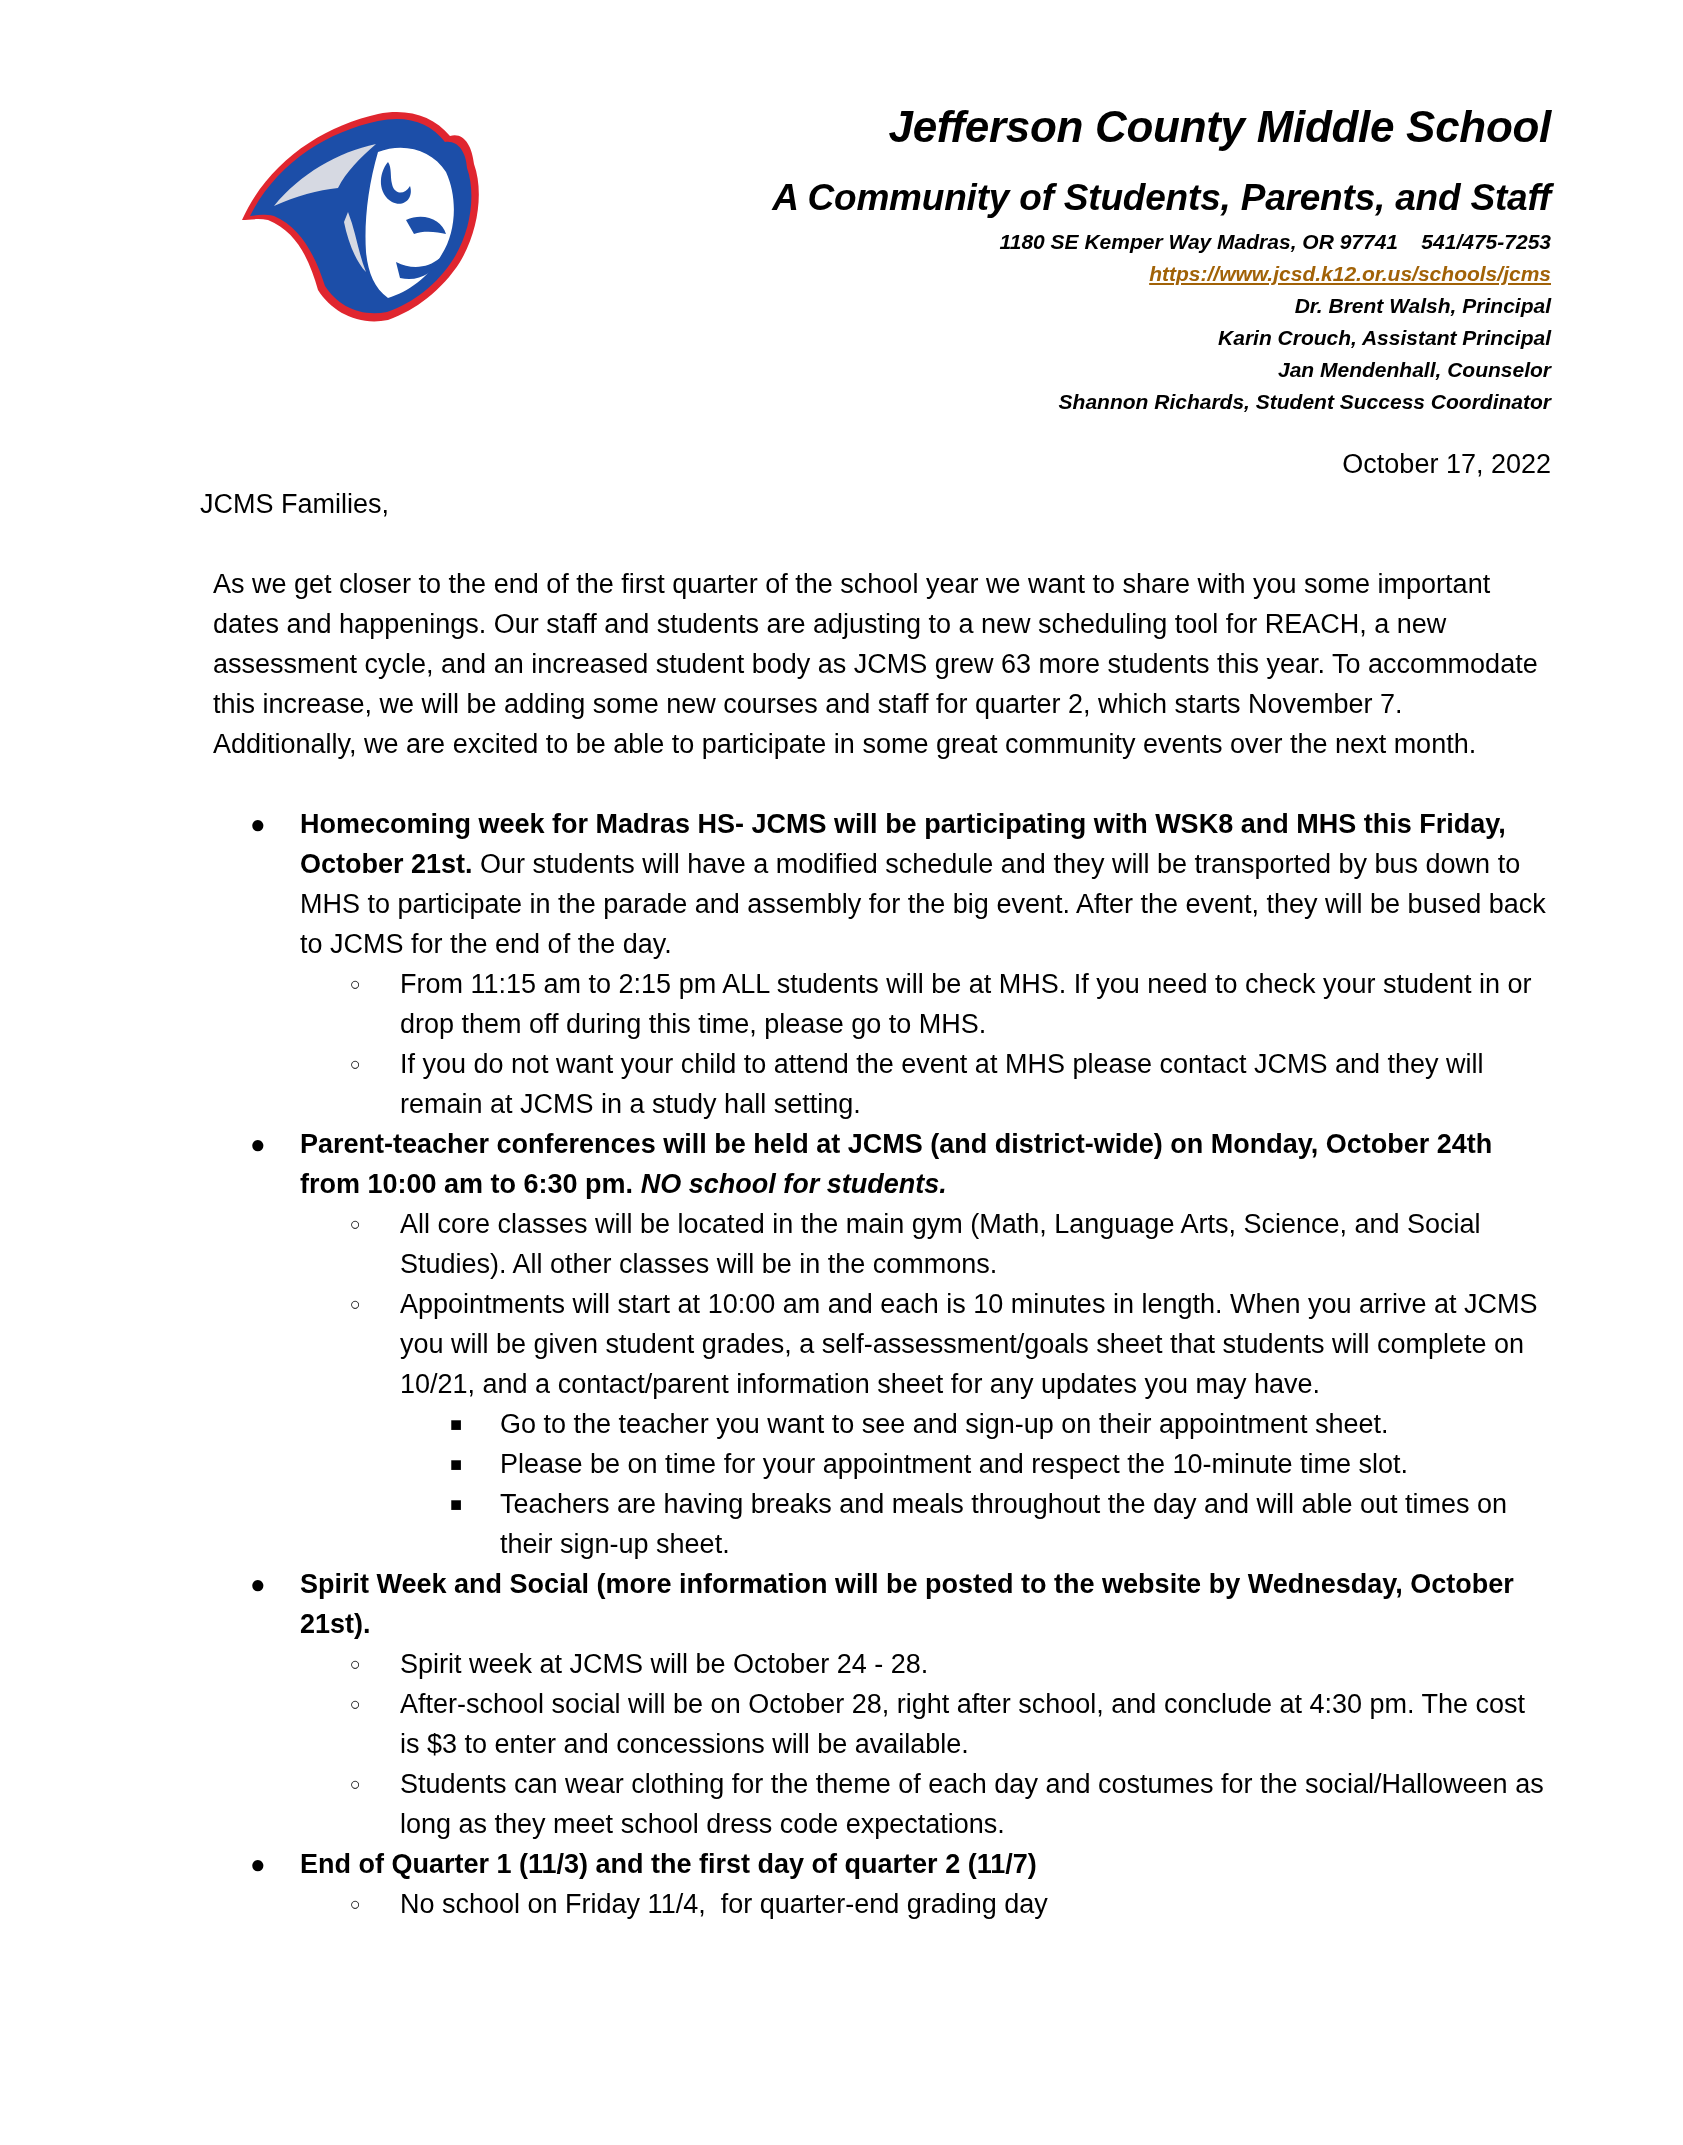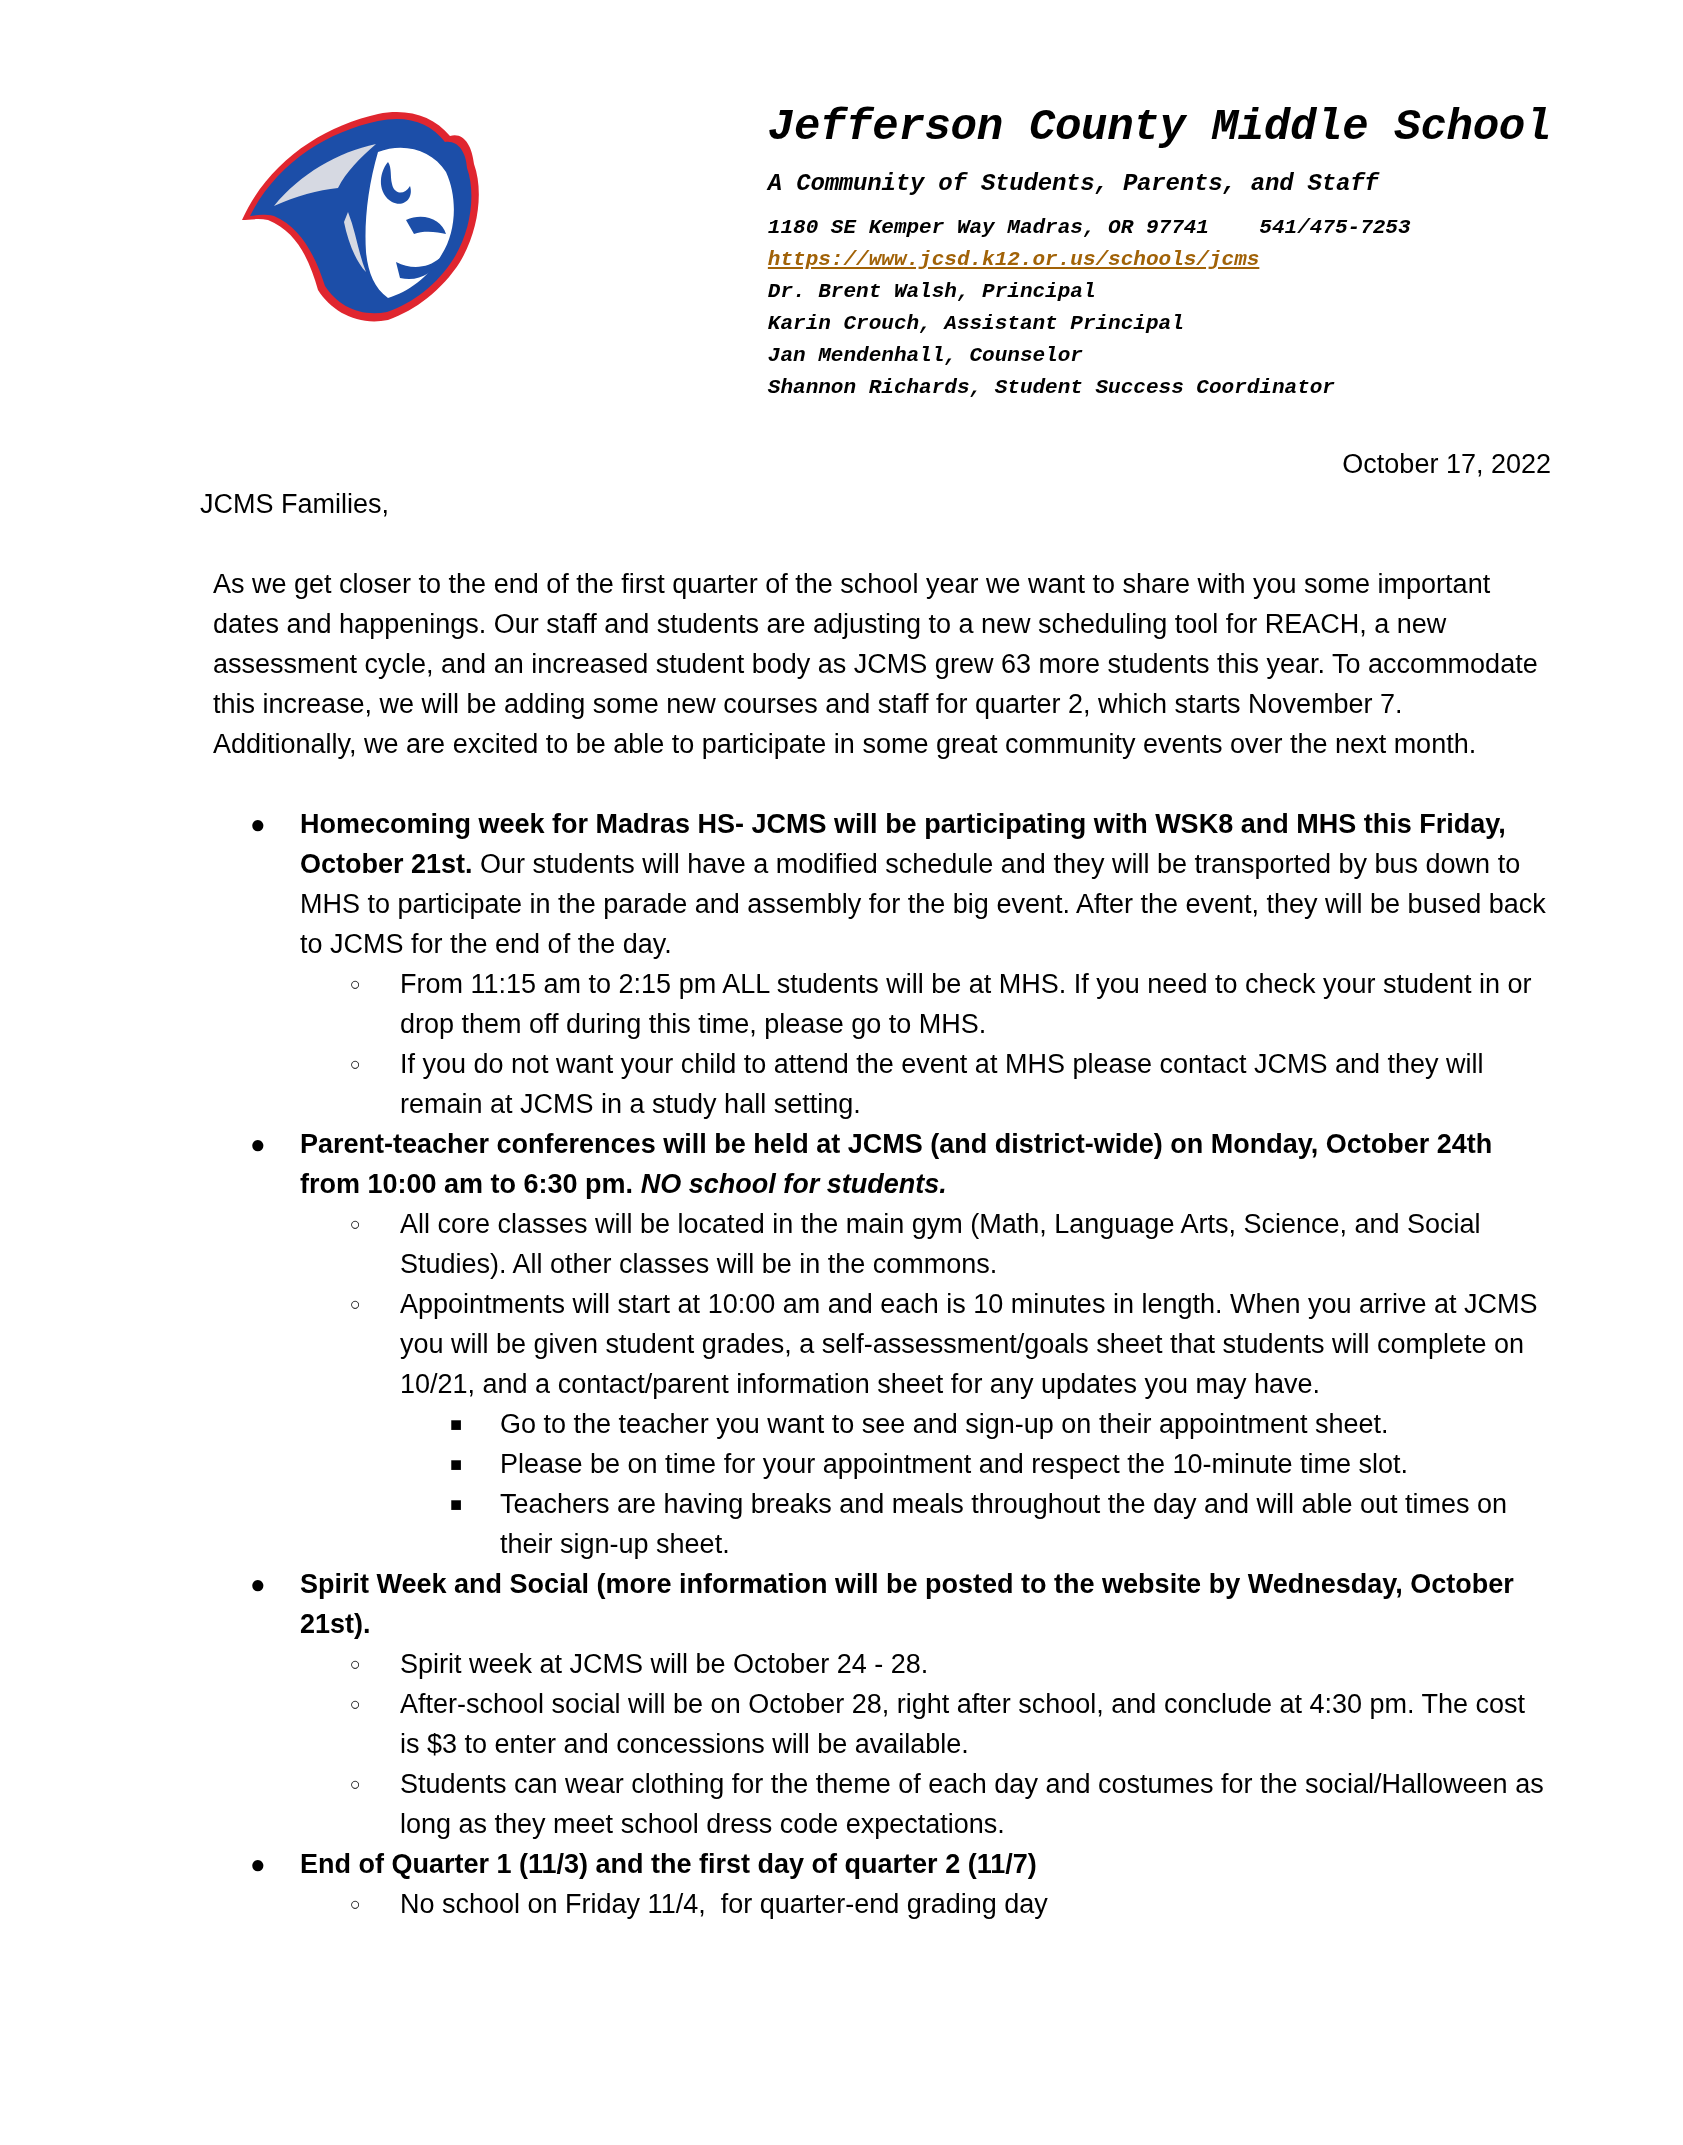--- a/index.html
+++ b/index.html
@@ -1,22 +1,22 @@
 <!DOCTYPE html>
 <html><head>
 <meta charset="utf-8">
 <style>
   html, body { margin: 0; padding: 0; background: #ffffff; }
   body { width: 1683px; height: 2145px; position: relative; overflow: hidden;
          font-family: "Liberation Sans", sans-serif; color: #000; }
   .logo { position: absolute; left: 228px; top: 102px; width: 262px; height: 222px; }
-  .header { position: absolute; right: 132px; top: 100px; 
-            font-style: italic; font-weight: bold; font-family: Liberation Mono, monospace; }
+  .header { position: absolute; right: 132px; top: 100px; text-align: right;
+            font-style: italic; font-weight: bold; }
   .h-title { font-size: 44px; line-height: 54px; letter-spacing: -0.3px; }
-  .h-sub { font-size: 24px; line-height: 44px; margin-top: 8px; letter-spacing: -0.2px; }
+  .h-sub { font-size: 37px; line-height: 44px; margin-top: 22px; letter-spacing: -0.2px; }
   .h-line { font-size: 21px; line-height: 32px; }
   .h-line.addr { margin-top: 6px; }
   .h-link { color: #a16207; text-decoration: underline; }
   .date { position: absolute; right: 132px; top: 446px; font-size: 27px; line-height: 36px; }
   .body { position: absolute; left: 200px; right: 132px; top: 484px; font-size: 27px; line-height: 40px; }
   .greeting { margin: 0; }
   .para { margin: 40px 0 0 13px; }
   ul { margin: 0; padding: 0; list-style: none; }
   .l1 { margin-top: 40px; }
   .l1 > li { position: relative; padding-left: 100px; }

